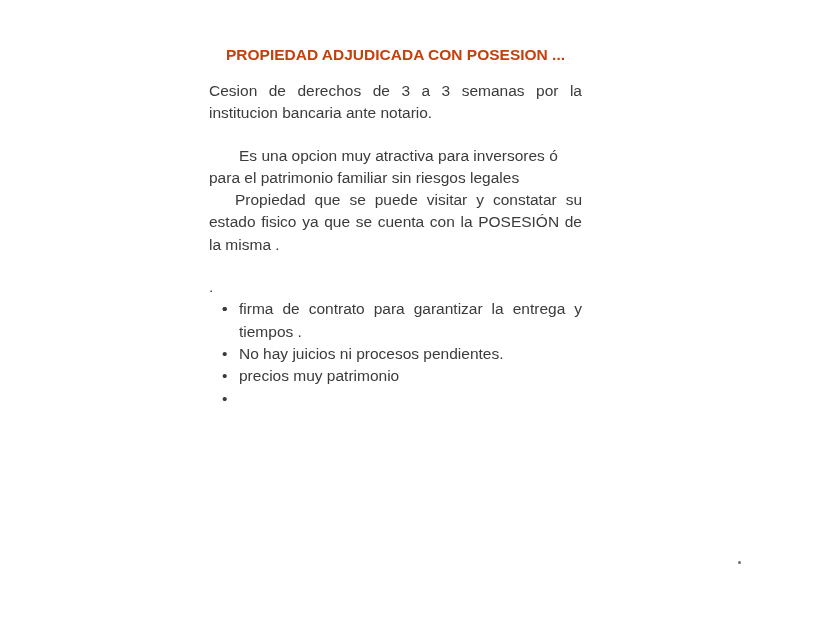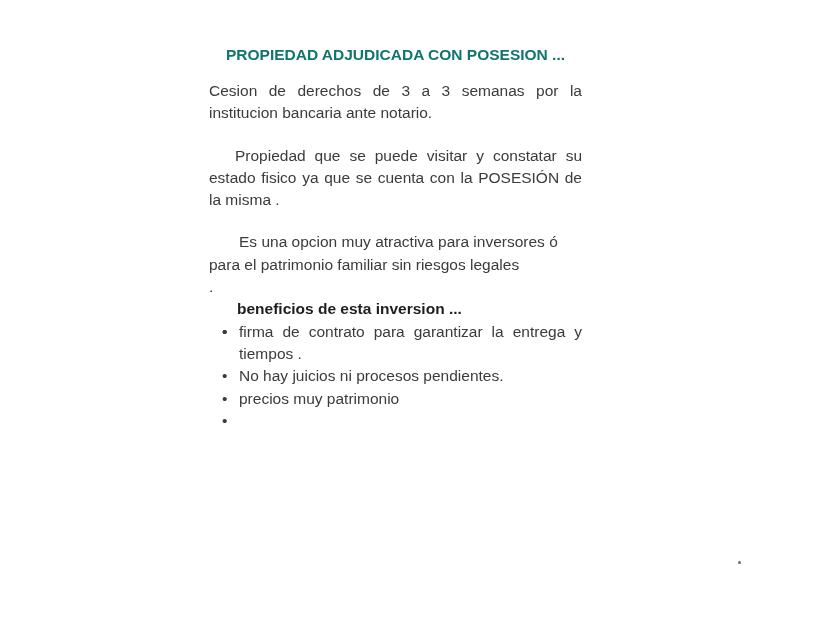--- a/index.html
+++ b/index.html
@@ -22,21 +22,21 @@
     font-family: "Liberation Sans", "DejaVu Sans", sans-serif;
     font-size: 15.5px;
     line-height: 22.3px;
     color: #3b3b3b;
     -webkit-font-smoothing: antialiased;
   }
   .doc-title {
     font-size: 15.5px;
     line-height: 22px;
     font-weight: 700;
-    color: #0f766e;
+    color: #c2410c;
     text-align: center;
     margin: 0 0 14px 0;
   }
   .para {
     margin: 0 0 20px 0;
   }
   .justify {
     text-align: justify;
   }
   .indent {
@@ -84,27 +84,26 @@
 <body>
 
 <div class="page">
   <div class="content">
 
     <h1 class="doc-title">PROPIEDAD ADJUDICADA CON POSESION ...</h1>
 
 
     <p class="para justify">Cesion de derechos de 3 a 3 semanas por la institucion bancaria ante notario.</p>
 
+    <p class="para indent2 tight">Es una opcion muy atractiva para inversores ó para el patrimonio familiar sin riesgos legales</p>
+
     <p class="para justify indent">Propiedad que se puede visitar y constatar su estado fisico ya que se cuenta con la POSESIÓN de la misma .</p>
-
-    <p class="para indent2 tight">Es una opcion muy atractiva para inversores ó para el patrimonio familiar sin riesgos legales</p>
 
     <p class="para tight">.</p>
 
-    <h2 class="benefits-heading">beneficios de esta inversion ...</h2>
 
     <ul class="benefits-list">
       <li>
         <span class="bullet-dot">•</span>
       </li>
       <li class="justify">
         <span class="bullet-dot">•</span>
         <span>firma de contrato para garantizar la entrega y tiempos .</span>
       </li>
       <li>

